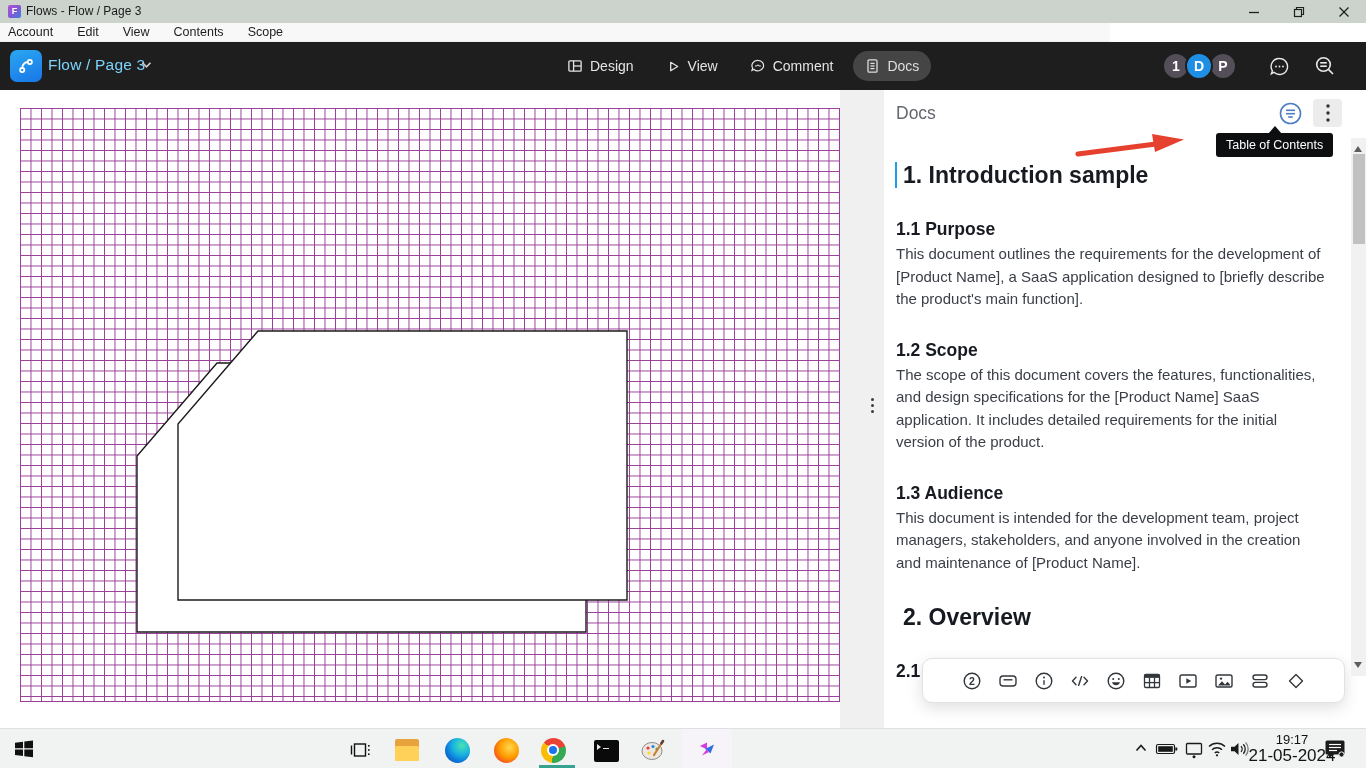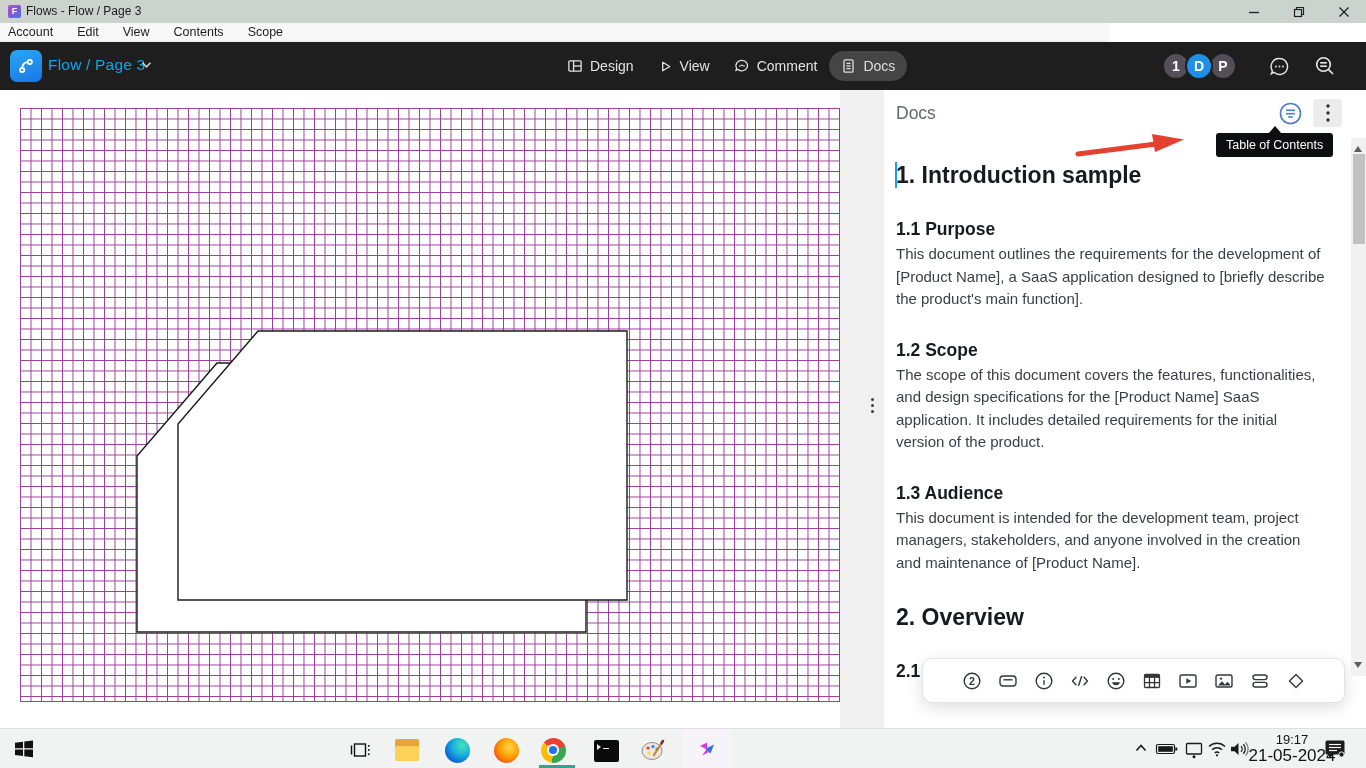--- a/index.html
+++ b/index.html
@@ -21,23 +21,23 @@
   
   .menubar{position:absolute;left:0;top:23px;width:1110px;height:19px;background:#f8f8f8;
     display:flex;align-items:center;gap:0;border-bottom:1px solid #eee}
   .menubar span{font-size:12.5px;color:#1d1d1d;padding:0 12px}
   .menubar span:first-child{padding-left:8px}
 
   
   .appheader{position:absolute;left:0;top:42px;width:1366px;height:48px;background:#1e1e1e}
   .logo{position:absolute;left:10px;top:8px;width:32px;height:32px;border-radius:7px;
     background:linear-gradient(160deg,#2aa7f0 0%,#1976e8 100%);display:flex;align-items:center;justify-content:center}
-  .breadcrumb{position:absolute;left:48px;top:14px;font-size:15.5px;color:#0ea5e9;letter-spacing:.2px}
+  .breadcrumb{position:absolute;left:48px;top:14px;font-size:15.5px;color:#7dd3fc;letter-spacing:.2px}
   .crumb-chev{position:absolute;left:141px;top:19px}
-  .tabs{position:absolute;left:555px;top:0;height:48px;display:flex;align-items:center;}
+  .tabs{position:absolute;left:555px;top:0;height:48px;display:flex;align-items:center;gap:8px}
   .tab{display:flex;align-items:center;gap:7px;padding:7px 12px;border-radius:17px;color:#e3e3e3;font-size:14px}
   .tab.active{background:#454545;color:#dedede}
   .avatars{position:absolute;left:1162px;top:10px;height:28px}
   .avatar{position:absolute;top:0;width:28px;height:28px;border-radius:50%;border:2px solid #1e1e1e;
     display:flex;align-items:center;justify-content:center;color:#fff;font-size:14px;font-weight:700}
   .hdr-icon{position:absolute;top:13px}
 
   
   .canvas{position:absolute;left:0;top:90px;width:840px;height:638px;background:#fff}
   .grid{position:absolute;left:20px;top:18px;width:820px;height:594px;
@@ -49,21 +49,21 @@
   .gutter-dots{position:absolute;left:31px;top:308px;display:flex;flex-direction:column;gap:3px}
   .gutter-dots i{width:3px;height:3px;border-radius:50%;background:#3c3c3c}
 
   
   .docs-panel{position:absolute;left:884px;top:90px;width:482px;height:638px;background:#fff}
   .docs-title{position:absolute;left:12px;top:13px;font-size:17.5px;color:#64676c}
   .toc-btn{position:absolute;left:393px;top:10px;width:26px;height:26px;display:flex;align-items:center;justify-content:center}
   .kebab-btn{position:absolute;left:429px;top:9px;width:29px;height:28px;background:#ececec;border-radius:4px;
     display:flex;align-items:center;justify-content:center}
   .doc-content{position:absolute;left:12px;top:70px;width:430px}
-  .doc-h1{font-size:23px;font-weight:700;color:#171a20;line-height:30px;margin:28px 0 0}
+  .doc-h1{font-size:23px;font-weight:700;color:#171a20;line-height:30px;margin:28px 7px 0}
   .doc-h1:first-child{margin-top:0}
   .doc-h2{font-size:17.5px;font-weight:700;color:#171a20;line-height:24px;margin:27px 0 2px}
   .doc-p{font-size:15px;color:#3a3e46;line-height:22.5px;margin:0}
   .cursor{position:absolute;left:11px;top:72px;width:2px;height:26px;background:#18a0e8}
 
   .tooltip{position:absolute;left:332px;top:43px;background:#0c0e10;color:#fff;font-size:12.5px;
     padding:5px 10px;border-radius:3px;white-space:nowrap}
   .tooltip-caret{position:absolute;left:384px;top:36px;width:0;height:0;
     border-left:7px solid transparent;border-right:7px solid transparent;border-bottom:8px solid #0c0e10}
   .red-arrow{position:absolute;left:186px;top:38px}

